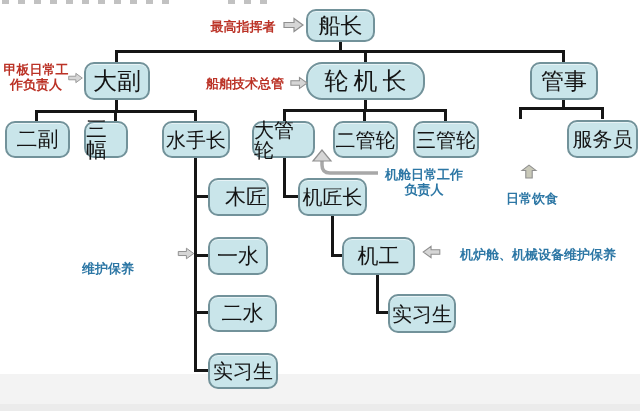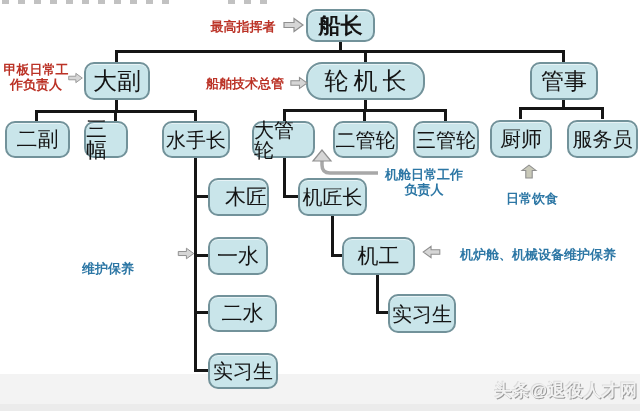--- a/index.html
+++ b/index.html
@@ -77,21 +77,21 @@
 
   <div class="line" style="left:283px;top:158px;width:3px;height:40px;"></div>
   <div class="line" style="left:286px;top:195px;width:12px;height:3px;"></div>
 
   <div class="line" style="left:331px;top:216px;width:3px;height:41px;"></div>
   <div class="line" style="left:334px;top:254px;width:8px;height:3px;"></div>
 
   <div class="line" style="left:376px;top:275px;width:3px;height:39px;"></div>
   <div class="line" style="left:379px;top:311px;width:9px;height:3px;"></div>
 
-  <div class="node" style="left:306px;top:9px;width:69px;height:33px;font-size:22px;font-weight:bold;">
+  <div class="node" style="left:306px;top:9px;width:69px;height:33px;font-size:22px;">
       <span>船长</span>
     </div>
   <div class="node" style="left:84px;top:62px;width:66px;height:38px;font-size:24px;">
       <span>大副</span>
     </div>
   <div class="node wide" style="left:306px;top:62px;width:119px;height:38px;font-size:24px;">
       <span>轮机长</span>
     </div>
   <div class="node" style="left:530px;top:62px;width:68px;height:38px;font-size:23px;">
       <span>管事</span>
@@ -107,23 +107,20 @@
       <span>水手长</span>
     </div>
   <div class="node" style="left:252px;top:121px;width:63px;height:37px;font-size:20px;">
       <span>大管轮</span>
     </div>
   <div class="node" style="left:333px;top:121px;width:65px;height:37px;font-size:20px;">
       <span>二管轮</span>
     </div>
   <div class="node" style="left:413px;top:121px;width:66px;height:37px;font-size:20px;text-align:right;">
       <span>三管轮</span>
-    </div>
-  <div class="node" style="left:490px;top:120px;width:62px;height:38px;">
-      <span>厨师</span>
     </div>
   <div class="node" style="left:567px;top:120px;width:71px;height:38px;font-size:20px;">
       <span>服务员</span>
     </div>
 
   <div class="node" style="left:208px;top:178px;width:61px;height:38px;justify-content:flex-end;">
       <span>木匠</span>
     </div>
   <div class="node" style="left:298px;top:178px;width:69px;height:38px;font-size:20px;">
       <span>机匠长</span>
@@ -169,15 +166,14 @@
   </svg>
   <svg class="arrow-svg" style="left:520px;top:164px;" width="18" height="15" viewBox="0 0 16 14">
     <path d="M5 13 V6 H1.5 L8 1 L14.5 6 H11 V13 Z" fill="#c9c9b9" stroke="#8f8f8f" stroke-width="1"></path>
   </svg>
 
   <svg class="arrow-svg" style="left:308px;top:149px;" width="74" height="28" viewBox="0 0 74 28">
     <path d="M14 12 L14 16 Q14 24 22 24 L70 24" fill="none" stroke="#a8a8a8" stroke-width="3.5"></path>
     <path d="M14 1 L5 12 L23 12 Z" fill="#d6d6d6" stroke="#8f8f8f" stroke-width="1.2"></path>
   </svg>
 
-  <div class="watermark">头条@退役人才网</div>
 
 </div>
 
 </body></html>

